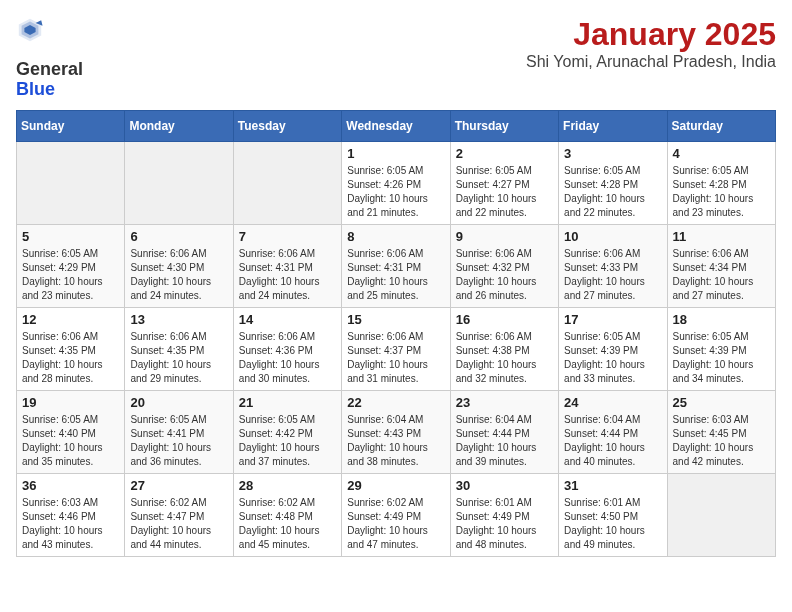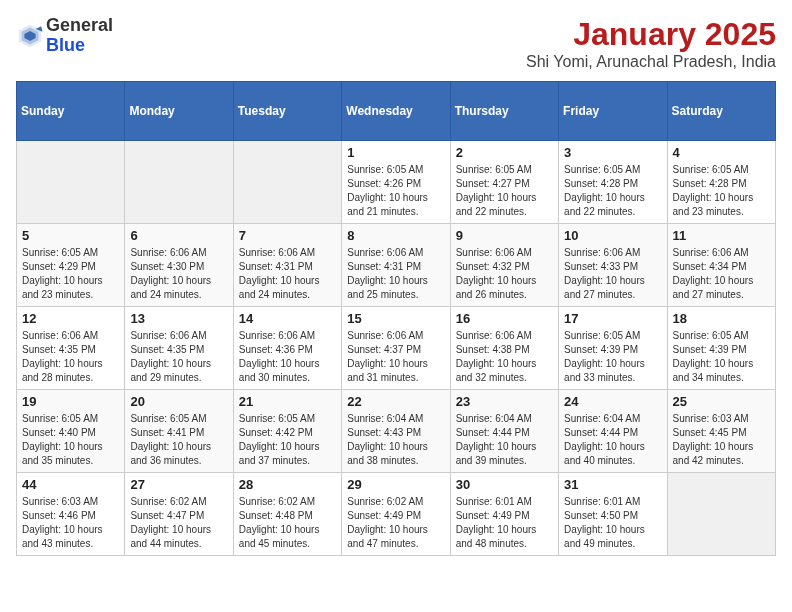--- a/index.html
+++ b/index.html
@@ -11,22 +11,23 @@
       padding: 16px;
     }
     .header-area {
       display: flex;
       justify-content: space-between;
       align-items: flex-start;
       margin-bottom: 10px;
     }
     .logo {
       display: flex;
-      align-items: center;
-      gap: 2px;
+      align-items: flex-start;
+      gap: 16px;
+      flex-direction: column;
     }
     .logo-text {
       font-size: 18px;
       font-weight: bold;
       line-height: 1.1;
     }
     .logo-general { color: #333; }
     .logo-blue { color: #1d4ed8; }
     .logo-icon {
       width: 28px;
@@ -46,21 +47,21 @@
       margin-left: 23px;
     }
     .calendar {
       width: 100%;
       border-collapse: collapse;
       font-size: 11px;
     }
     .calendar thead tr th {
       background-color: #3a6bb5;
       color: #fff;
-      padding: 22px 4px;
+      padding: 8px 4px;
       text-align: left;
       font-size: 12px;
       font-weight: bold;
       border: 1px solid #2a5aa0;
     }
     .calendar tbody tr td {
       border: 1px solid #ccc;
       vertical-align: top;
       padding: 4px 5px;
       width: calc(100% / 7);
@@ -226,21 +227,21 @@
           <div class="day-num">24</div>
           <div class="day-detail">Sunrise: 6:04 AM<br>Sunset: 4:44 PM<br>Daylight: 10 hours<br>and 40 minutes.</div>
         </td>
         <td>
           <div class="day-num">25</div>
           <div class="day-detail">Sunrise: 6:03 AM<br>Sunset: 4:45 PM<br>Daylight: 10 hours<br>and 42 minutes.</div>
         </td>
       </tr>
       <tr>
         <td>
-          <div class="day-num">44</div>
+          <div class="day-num">36</div>
           <div class="day-detail">Sunrise: 6:03 AM<br>Sunset: 4:46 PM<br>Daylight: 10 hours<br>and 43 minutes.</div>
         </td>
         <td>
           <div class="day-num">27</div>
           <div class="day-detail">Sunrise: 6:02 AM<br>Sunset: 4:47 PM<br>Daylight: 10 hours<br>and 44 minutes.</div>
         </td>
         <td>
           <div class="day-num">28</div>
           <div class="day-detail">Sunrise: 6:02 AM<br>Sunset: 4:48 PM<br>Daylight: 10 hours<br>and 45 minutes.</div>
         </td>

